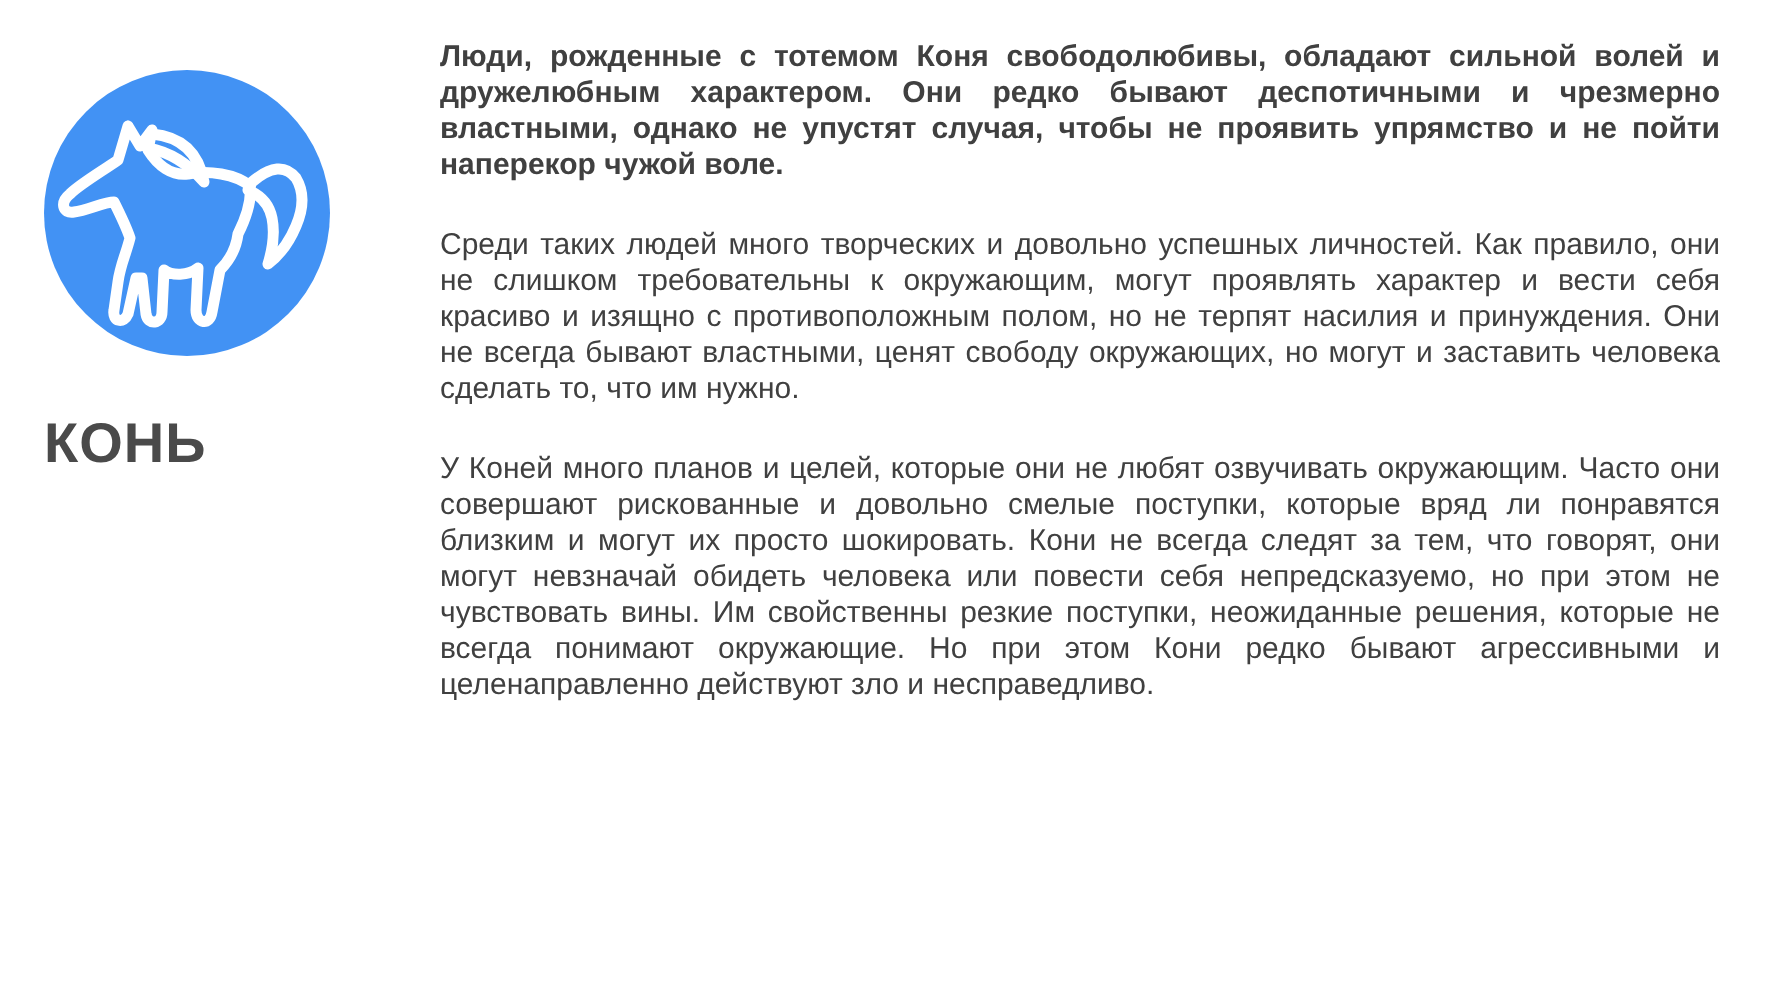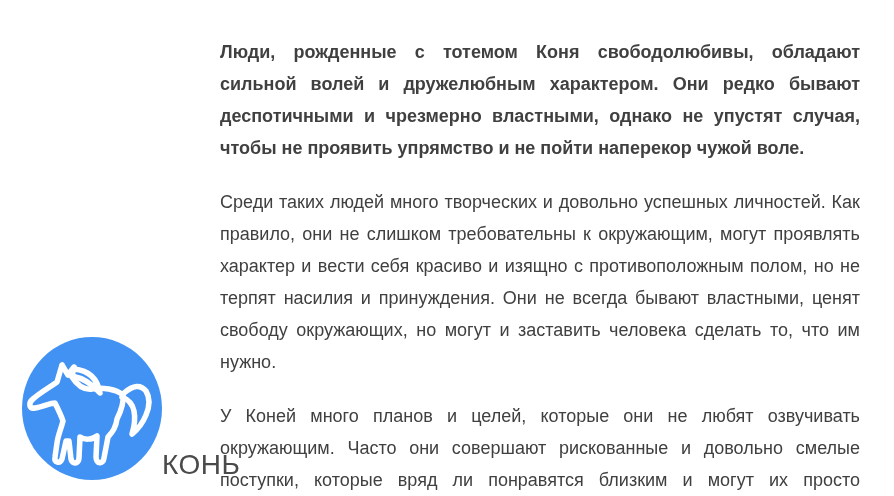--- a/index.html
+++ b/index.html
@@ -16,22 +16,23 @@
     display: flex;
     padding: 20px 34px 16px 22px;
     overflow: hidden;
   }
   .totem-card {
     width: 145px;
     flex: 0 0 145px;
     margin-right: 53px;
     padding-top: 15px;
     display: flex;
-    flex-direction: row;
-    align-items: flex-end;
+    flex-direction: column;
+    align-items: flex-start;
+    font-weight: bold;
   }
   .totem-circle {
     width: 143px;
     height: 143px;
     border-radius: 50%;
     background: #4292f4;
     display: flex;
     align-items: center;
     justify-content: center;
   }
@@ -44,23 +45,23 @@
     line-height: 30px;
     color: #4a4a4a;
     text-align: center;
     letter-spacing: 0.5px;
   }
   .article {
     flex: 1 1 auto;
     min-width: 0;
   }
   .article p {
-    margin: 16px 0 22px 0;
-    font-size: 18px;
-    line-height: 32px;
+    margin: 0 0 22px 0;
+    font-size: 15px;
+    line-height: 18px;
     color: #404040;
     text-align: justify;
   }
   .article p.lead {
     font-weight: 700;
   }
   .article p:last-child {
     margin-bottom: 0;
   }
 </style>

